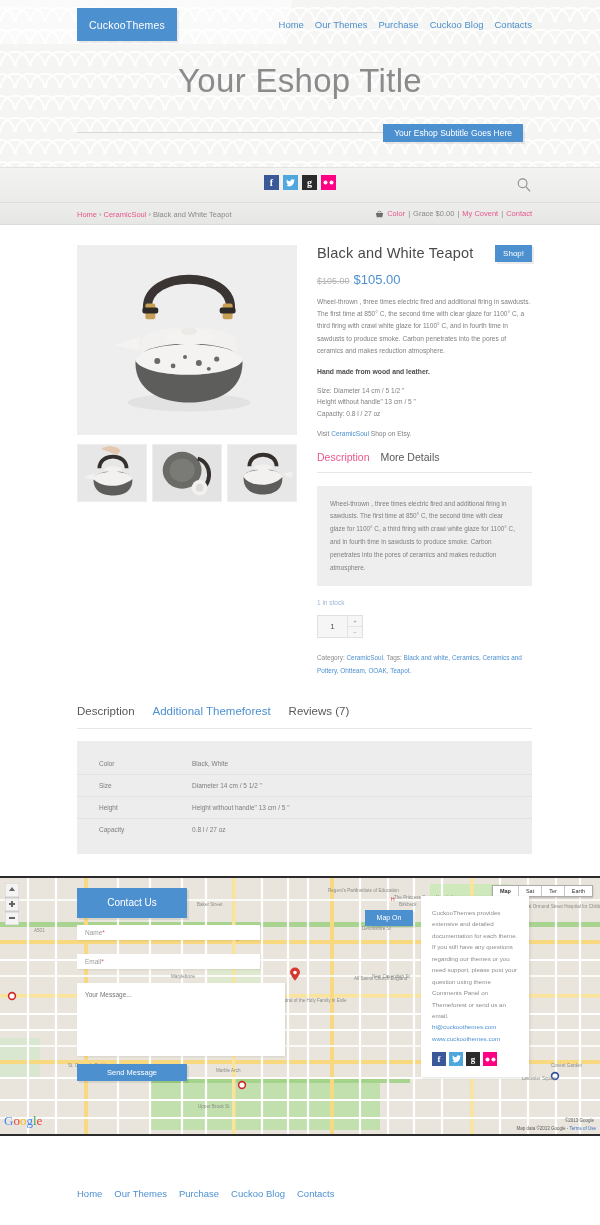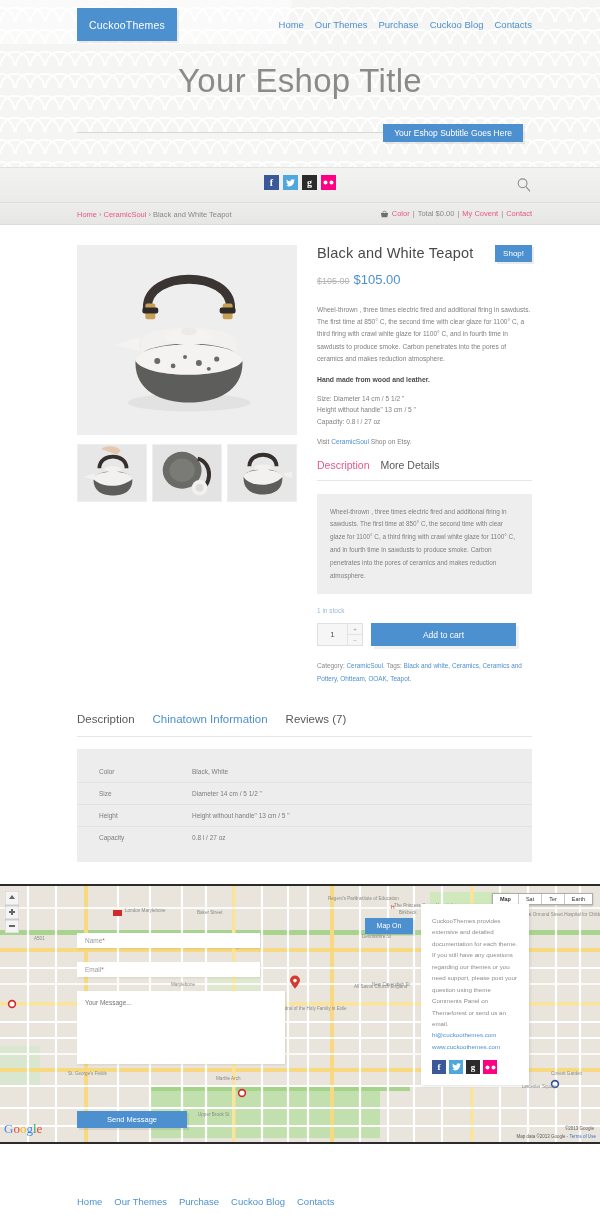--- a/index.html
+++ b/index.html
@@ -147,21 +147,21 @@
   .ptitle {
     font-size: 14.5px; color: #4a4a4a; font-weight: 400;
     margin-bottom: 9px; letter-spacing: .2px;
   }
   .sale-badge {
     position: absolute; right: 0; top: 0;
     background: #4d90d0; color: #fff;
     font-size: 8px; padding: 4px 8px;
     box-shadow: 2px 2px 0 rgba(0,0,0,.08);
   }
-  .price-row { margin-bottom: 16px; }
+  .price-row { margin-bottom: 8px; }
   .price-old {
     color: #b6b6b6; font-size: 9px;
     text-decoration: line-through; margin-right: 4px;
   }
   .price-new { color: #4d90d0; font-size: 13px; }
   .desc-p {
     font-size: 6.6px; line-height: 1.85; color: #818181;
     margin-bottom: 11px;
   }
   .desc-strong { font-size: 6.8px; color: #4a4a4a; font-weight: bold; margin-bottom: 10px; }
@@ -304,21 +304,20 @@
   .cf-label-ov {
     position: absolute; font-size: 6.5px; color: #9a9a9a; pointer-events: none;
   }
   .send-btn {
     position: absolute; left: 77px; top: 186px;
     width: 110px; height: 17px;
     background: #4d90d0; color: #fff; border: 0;
     font-size: 7.5px; cursor: pointer;
     box-shadow: 2px 2px 0 rgba(0,0,0,.08);
     font-family: "Liberation Sans", sans-serif;
-    margin-top: 39px;
   }
   .mapon-btn {
     position: absolute; left: 365px; top: 32px;
     width: 48px; height: 16px;
     background: #4d90d0; color: #fff;
     display: flex; align-items: center; justify-content: center;
     font-size: 7px; cursor: pointer;
     box-shadow: 2px 2px 0 rgba(0,0,0,.08);
   }
   .info-panel {
@@ -397,21 +396,21 @@
   </div>
   <div class="cartinfo">
     <span class="cart-icon-g">
       <svg width="9" height="8" viewBox="0 0 12 11" aria-hidden="true">
         <path d="M1 4h10l-1.2 6H2.2L1 4z" fill="#6e6e6e"></path>
         <path d="M3.6 4a2.4 2.4 0 0 1 4.8 0" fill="none" stroke="#6e6e6e" stroke-width="1"></path>
       </svg>
     </span>
     <a href="#">Color</a>
       <span>|</span>
-      <span>Total $0.00</span>
+      <span>Grace $0.00</span>
       <span>|</span>
       <a href="#">My Covent</a>
       <span>|</span>
       <a href="#">Contact</a>
   </div>
 </div>
 
 <div class="main">
 
   <div class="product">
@@ -506,35 +505,34 @@
       <div class="stock">1 in stock</div>
 
       <div class="cart-row">
         <div class="qty">
           <div class="qty-val">1</div>
           <div class="qty-steps">
             <div class="qty-step up">+</div>
             <div class="qty-step down">−</div>
           </div>
         </div>
-        <button class="addcart">Add to cart</button>
       </div>
 
       <div class="meta">
         <span>Category:</span>
         <a href="#">CeramicSoul</a>.
         <span>Tags:</span>
         <a href="#">Black and white, Ceramics, Ceramics and Pottery, Ohtteam, OOAK, Teapot.</a>
       </div>
     </div>
   </div>
 
   <div class="bigtabs">
     <span class="bigtab inactive">Description</span>
-    <span class="bigtab active">Chinatown Information</span>
+    <span class="bigtab active">Additional Themeforest</span>
     <span class="bigtab inactive">Reviews (7)</span>
   </div>
 
   <div class="attr-table">
     <div class="attr-row">
       <div class="attr-k">Color</div>
       <div class="attr-v">Black, White</div>
     </div>
     <div class="attr-row">
       <div class="attr-k">Size</div>
@@ -671,20 +669,21 @@
         </text>
       </svg>
     </div>
     <div class="map-copy">©2013 Google</div>
     <div class="map-credit">
       <span>Map data ©2013 Google -</span>
       <a href="#">Terms of Use</a>
     </div>
   </div>
 
+  <div class="contact-head">Contact Us</div>
 
   <input class="cf-input cf-name" type="text" value="" style="">
   <div class="cf-label-ov" style="left:85px; top:51px;">
     <span>Name</span><span class="req">*</span>
   </div>
 
   <input class="cf-input cf-email" type="text" value="" style="">
   <div class="cf-label-ov" style="left:85px; top:80px;">
     <span>Email</span><span class="req">*</span>
   </div>

